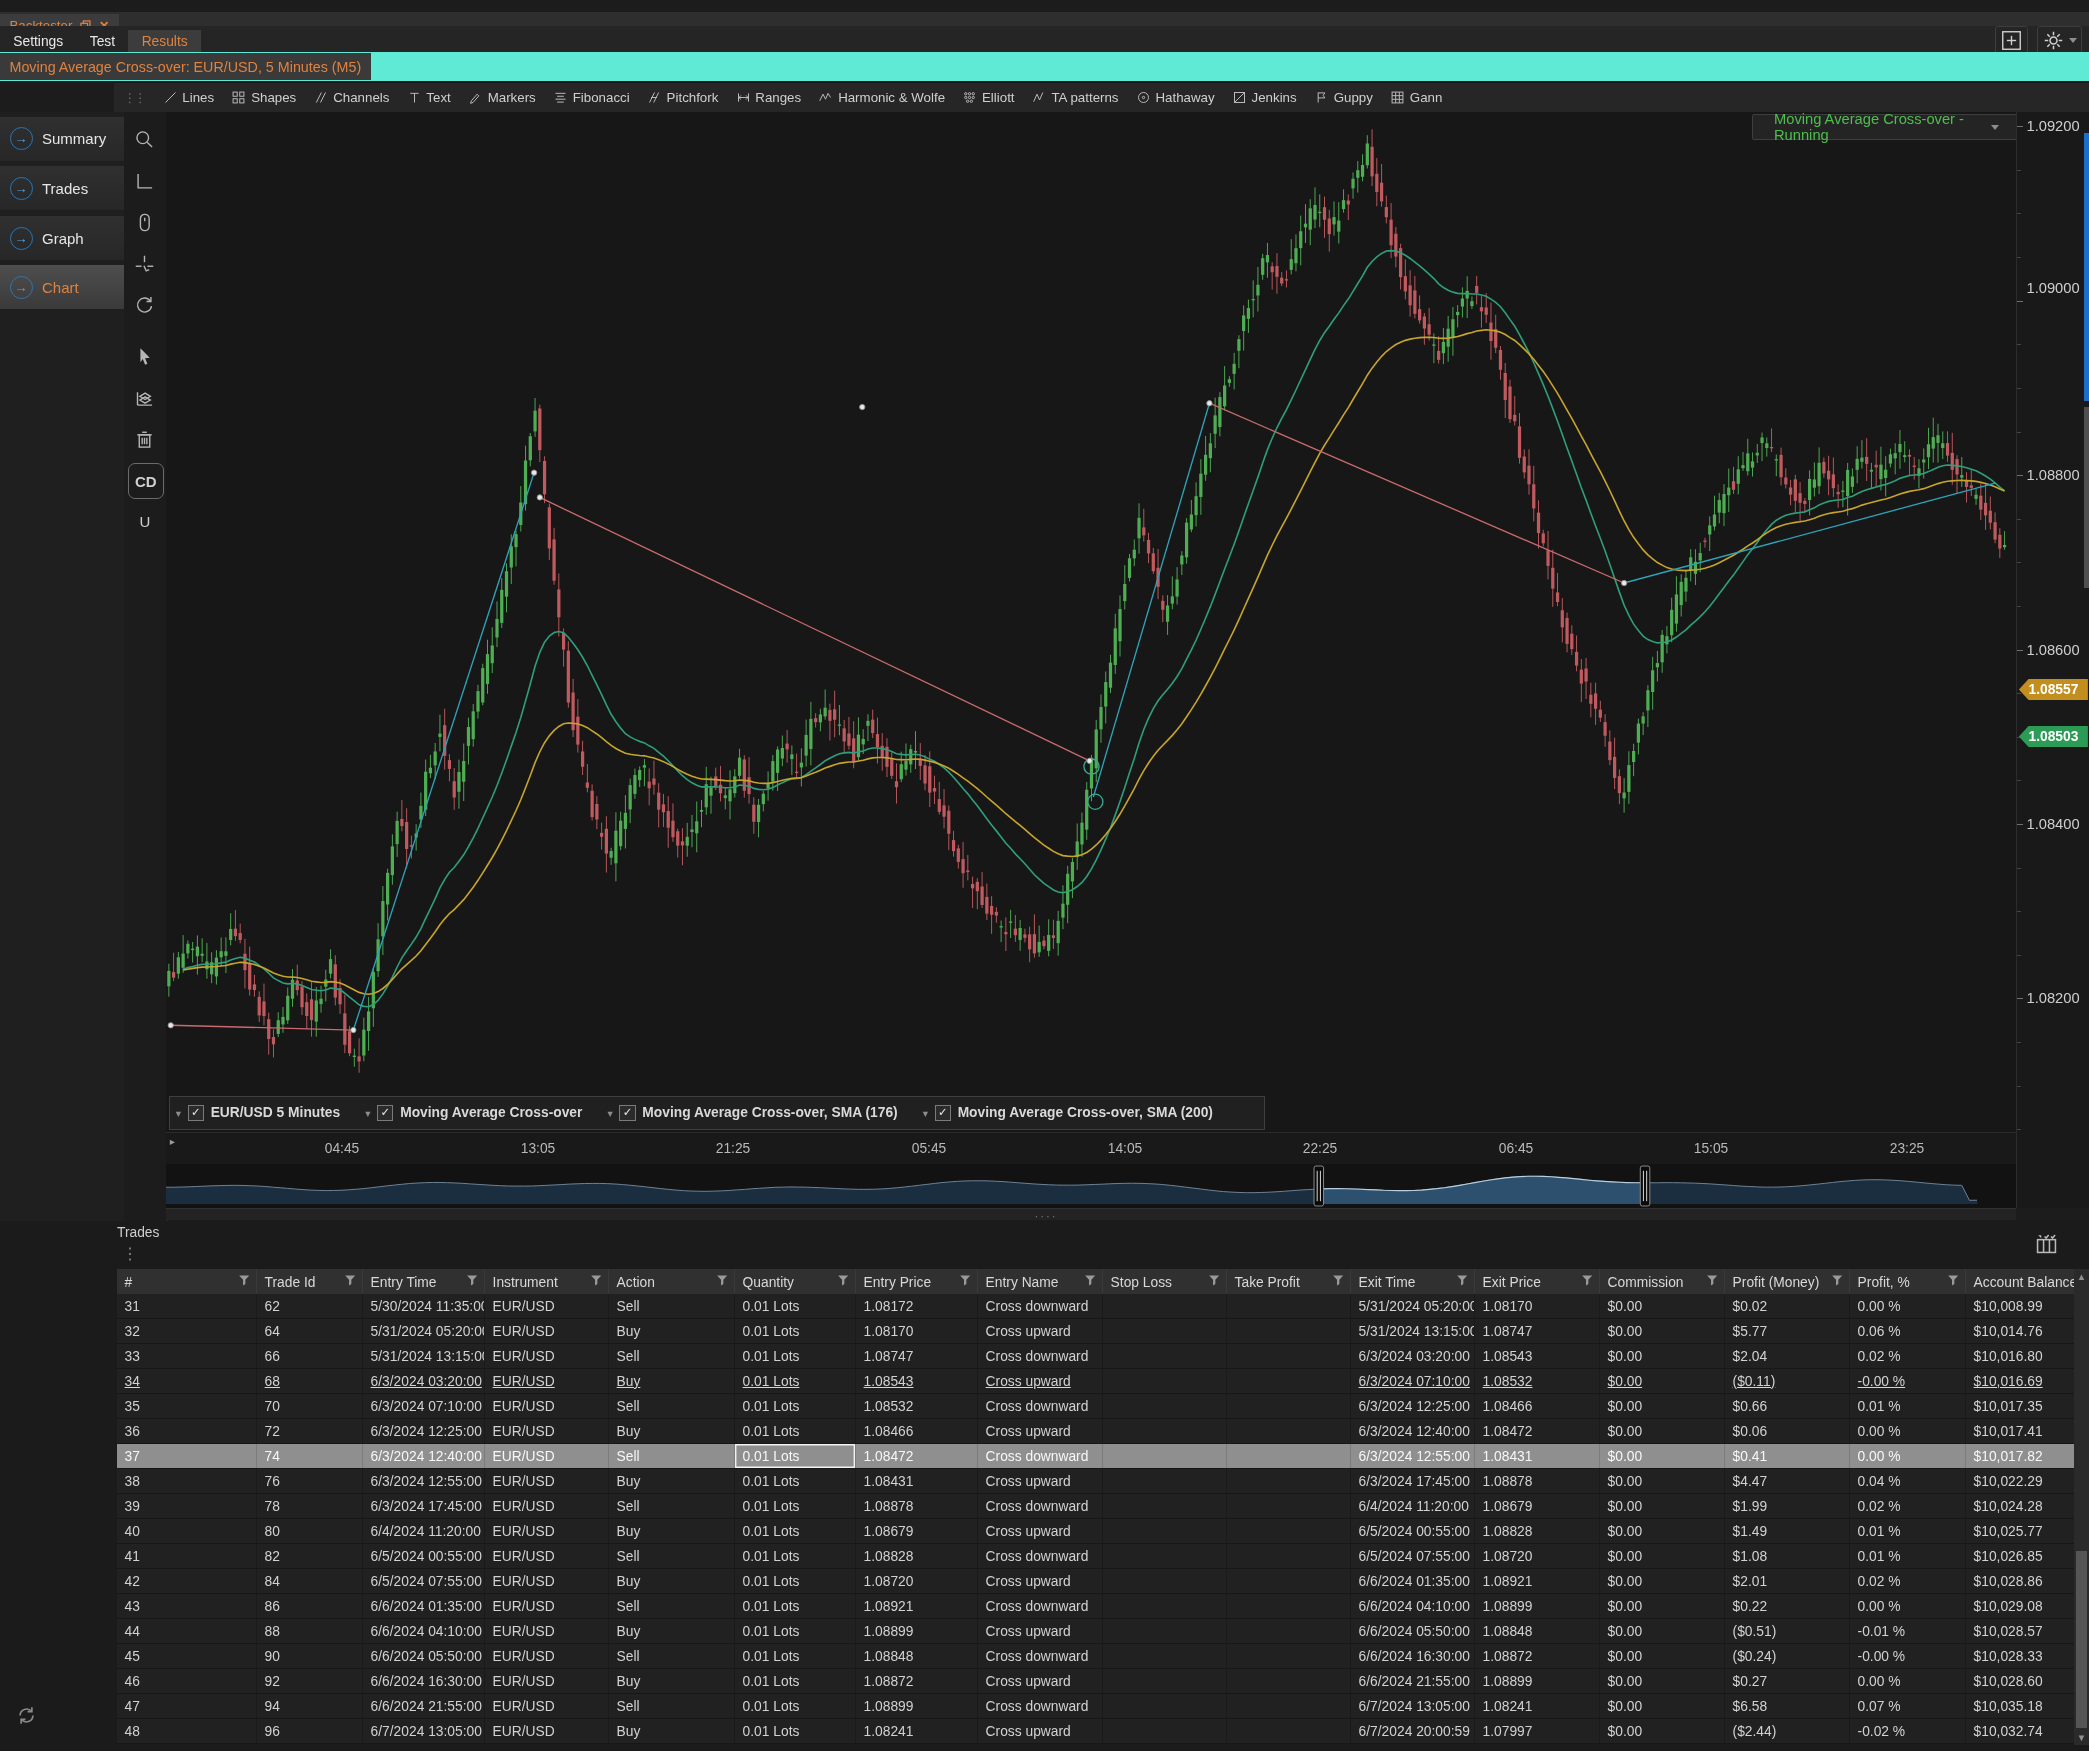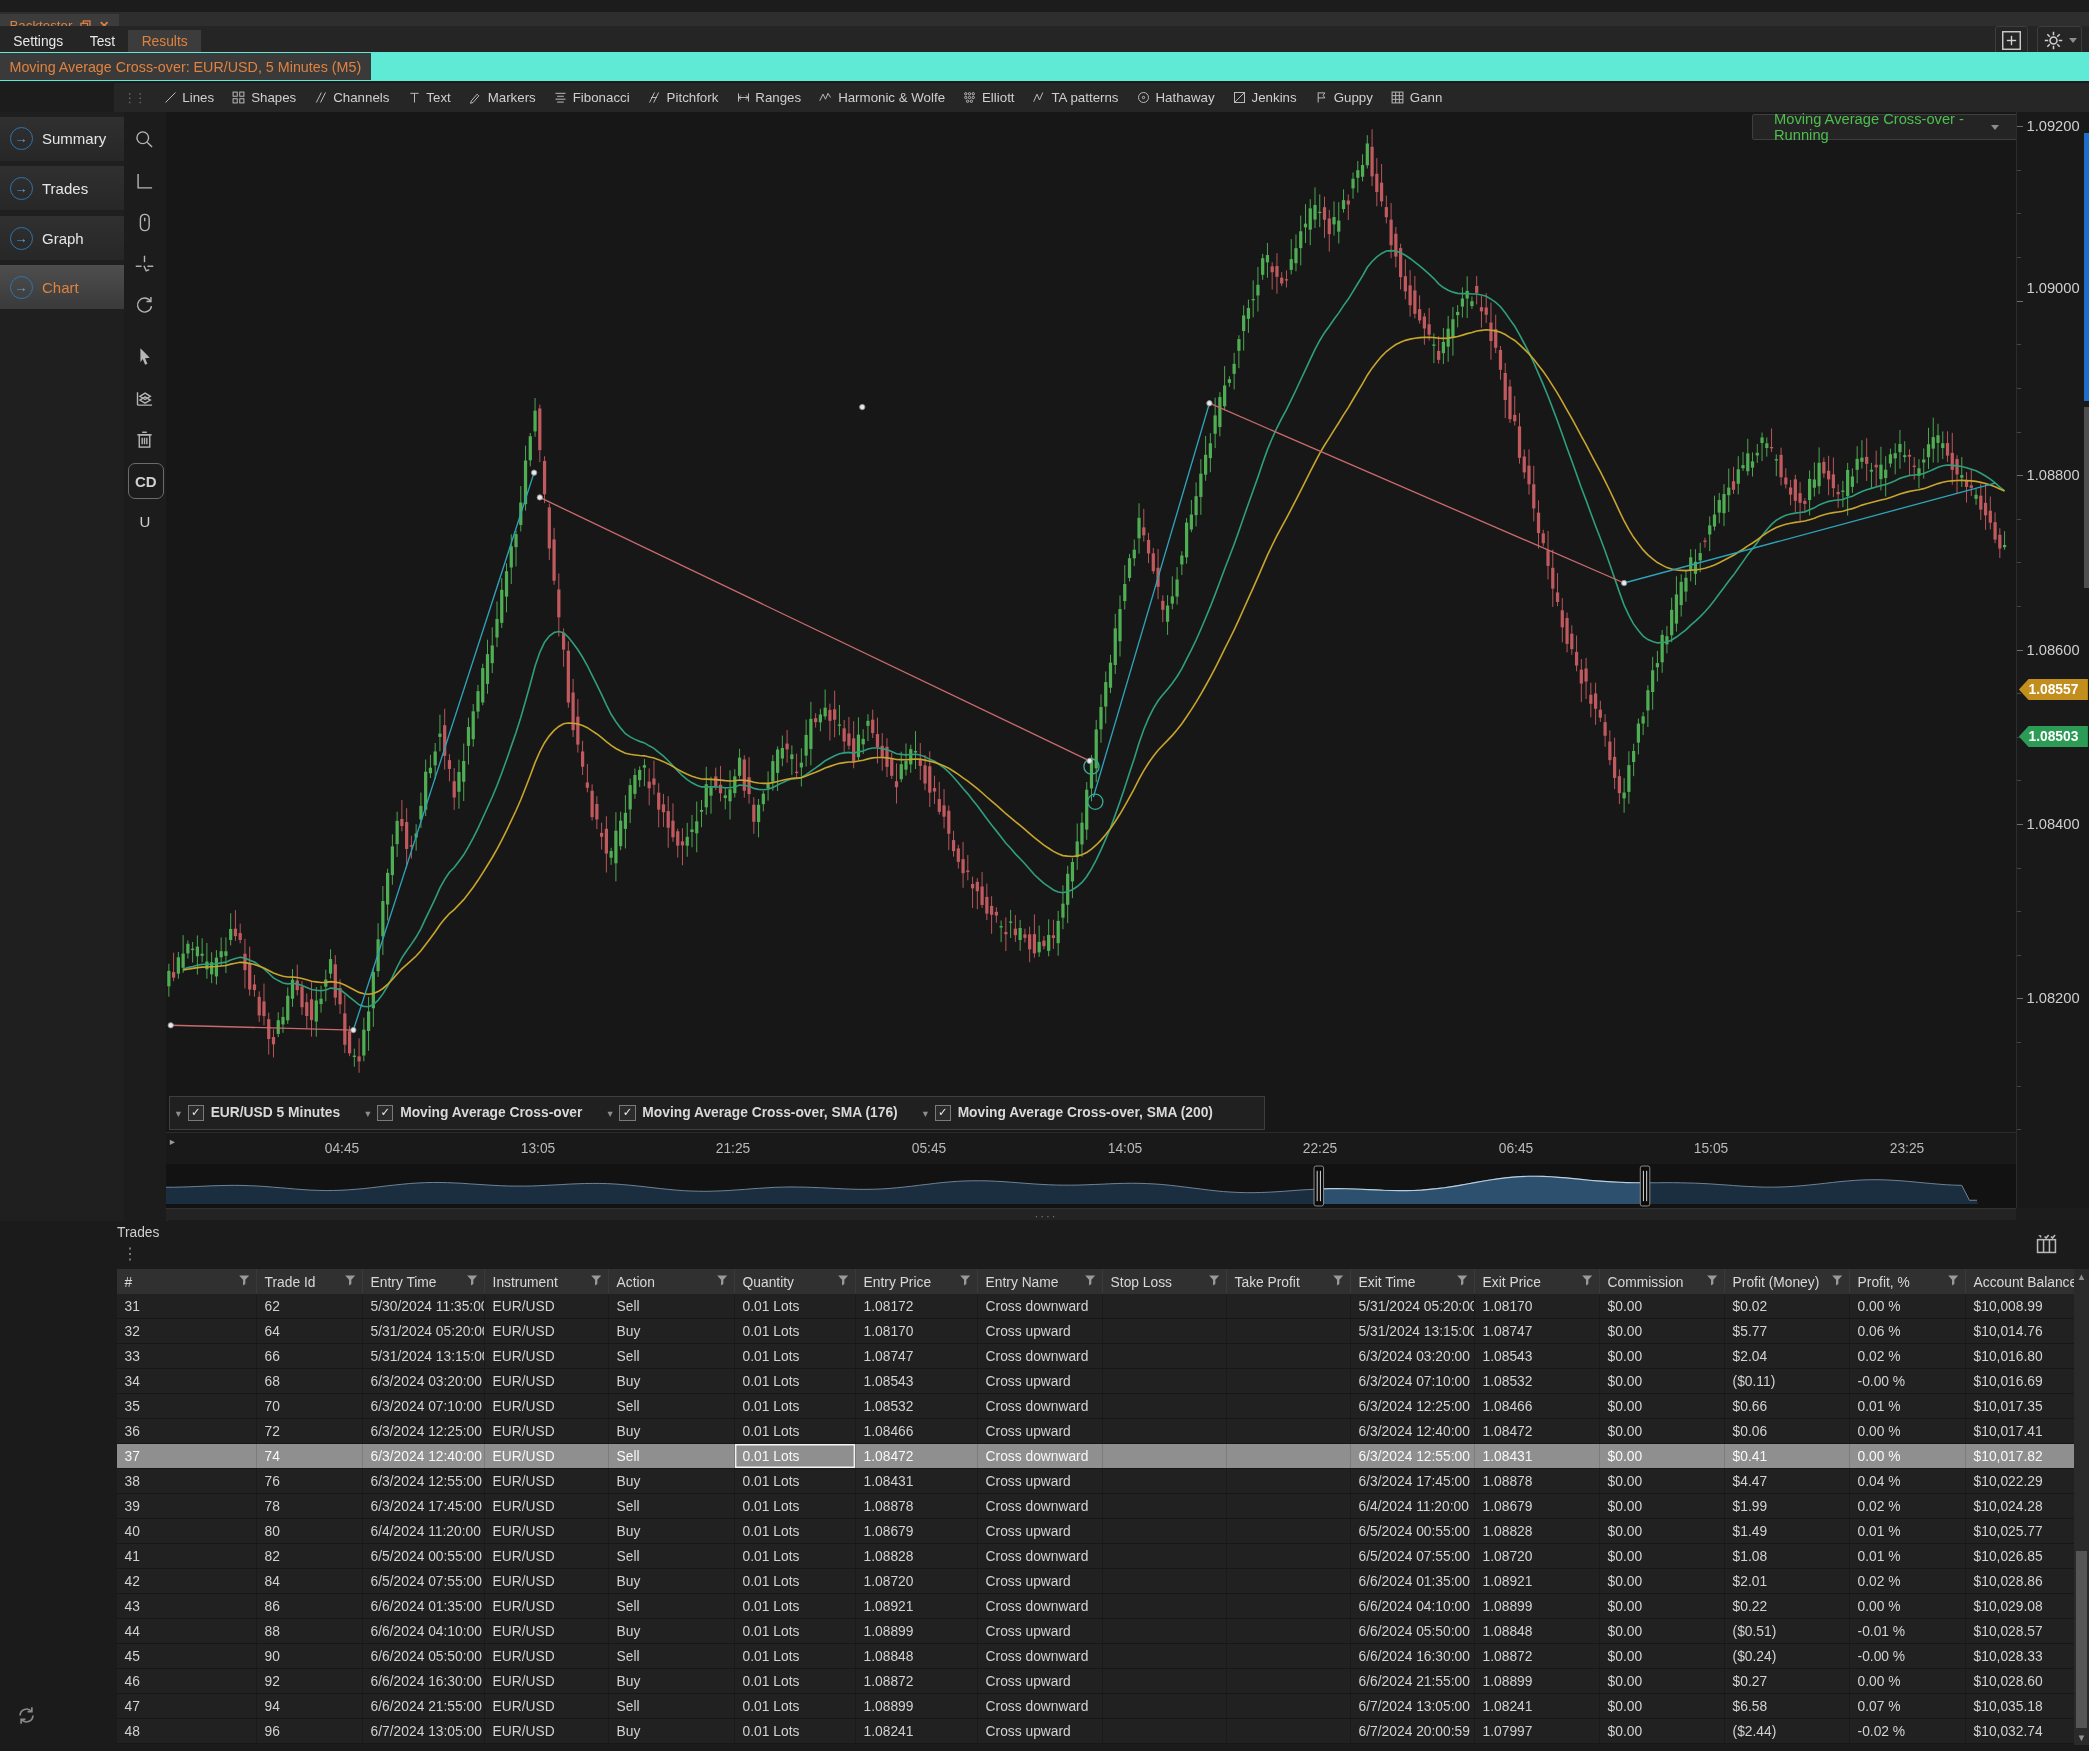--- a/index.html
+++ b/index.html
@@ -1428,21 +1428,21 @@
           <div class="tcell">Cross downward</div>
           <div class="tcell"></div>
           <div class="tcell"></div>
           <div class="tcell">6/3/2024 03:20:00</div>
           <div class="tcell">1.08543</div>
           <div class="tcell">$0.00</div>
           <div class="tcell">$2.04</div>
           <div class="tcell">0.02 %</div>
           <div class="tcell">$10,016.80</div>
         </div>
-        <div class="trow" style="grid-template-columns: 140px 106px 122px 124px 126px 121px 122px 125px 124px 124px 124px 125px 125px 125px 116px 124px; width: 1957px; overflow: hidden;">
+        <div class="trow" style="grid-template-columns: 140px 106px 122px 124px 126px 121px 122px 125px 124px 124px 124px 125px 125px 125px 116px 124px; width: 1957px; overflow: hidden; text-decoration: underline;">
           <div class="tcell">34</div>
           <div class="tcell">68</div>
           <div class="tcell">6/3/2024 03:20:00</div>
           <div class="tcell">EUR/USD</div>
           <div class="tcell">Buy</div>
           <div class="tcell">0.01 Lots</div>
           <div class="tcell">1.08543</div>
           <div class="tcell">Cross upward</div>
           <div class="tcell"></div>
           <div class="tcell"></div>

